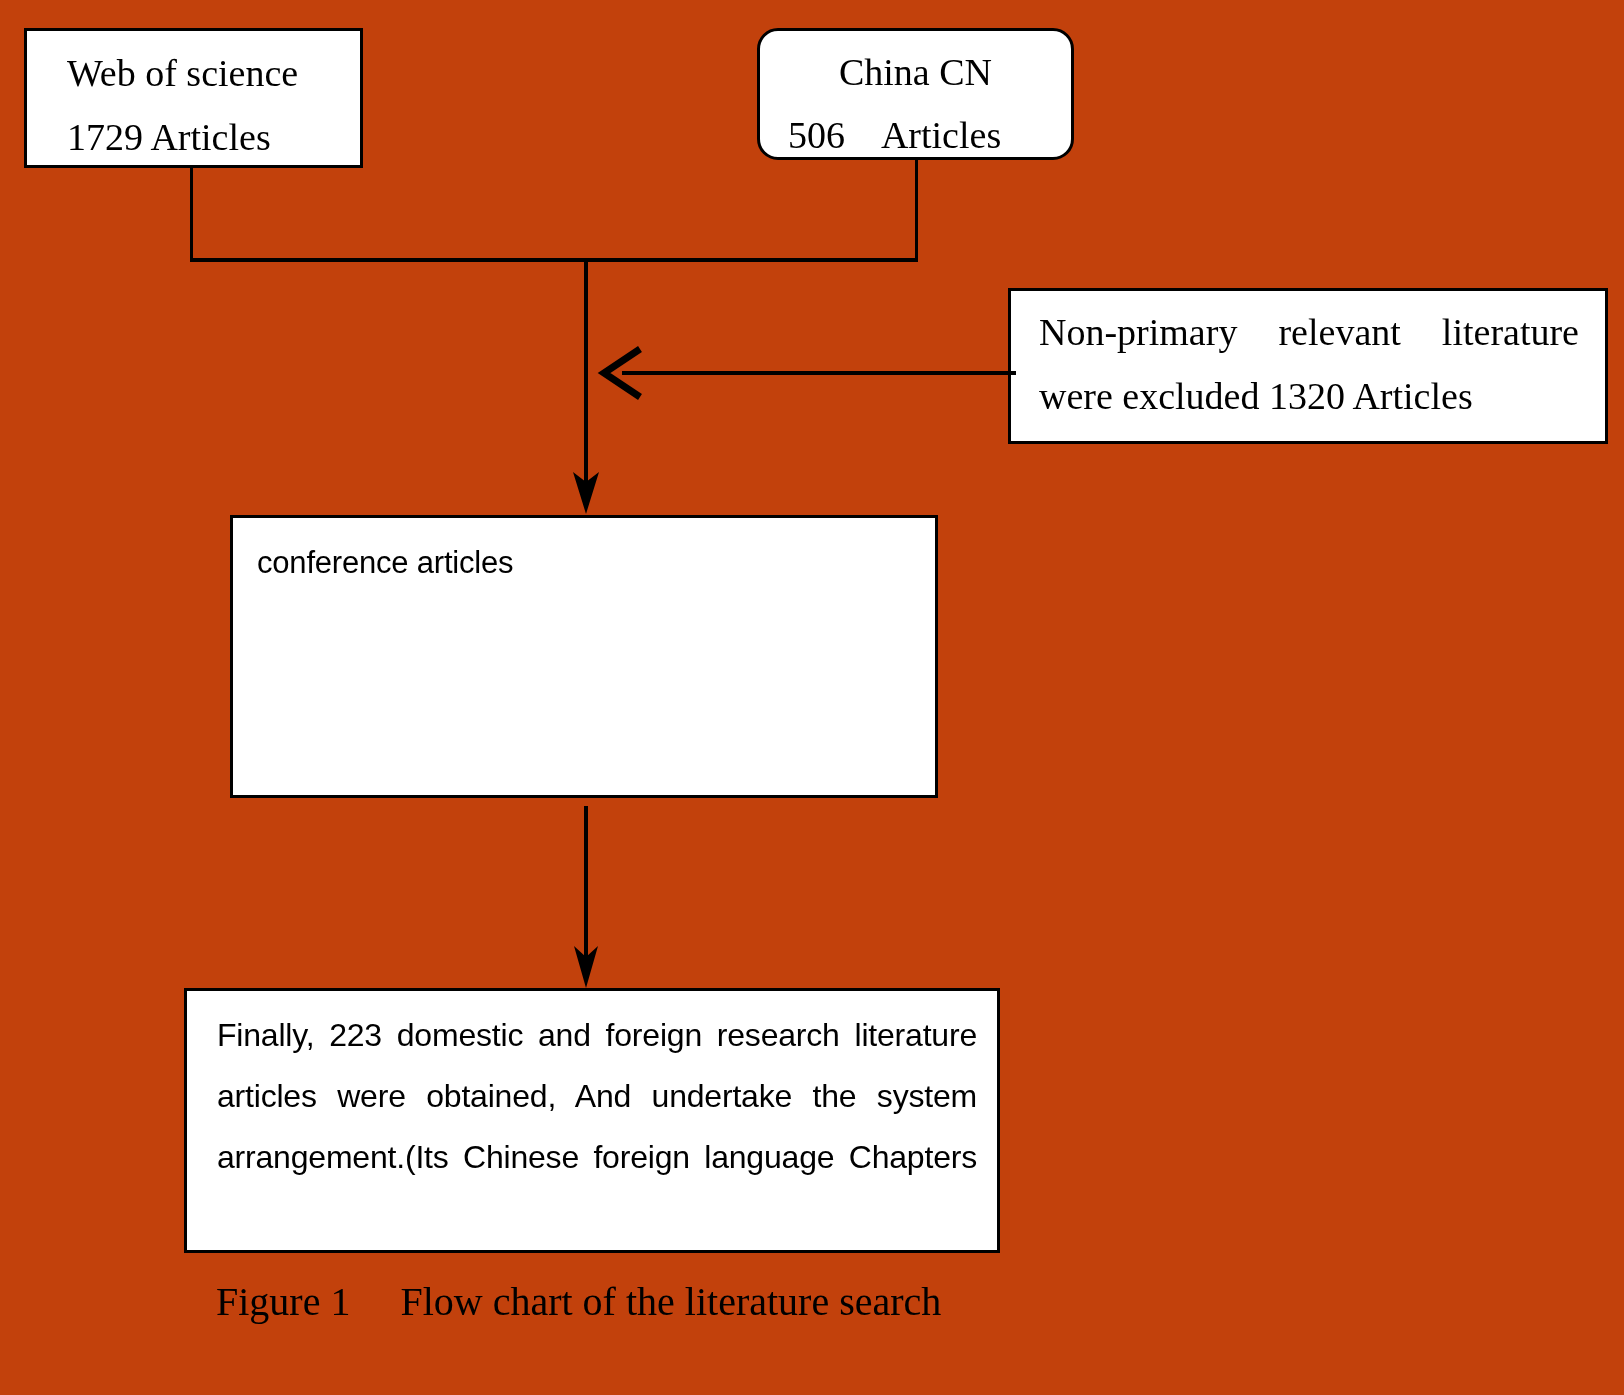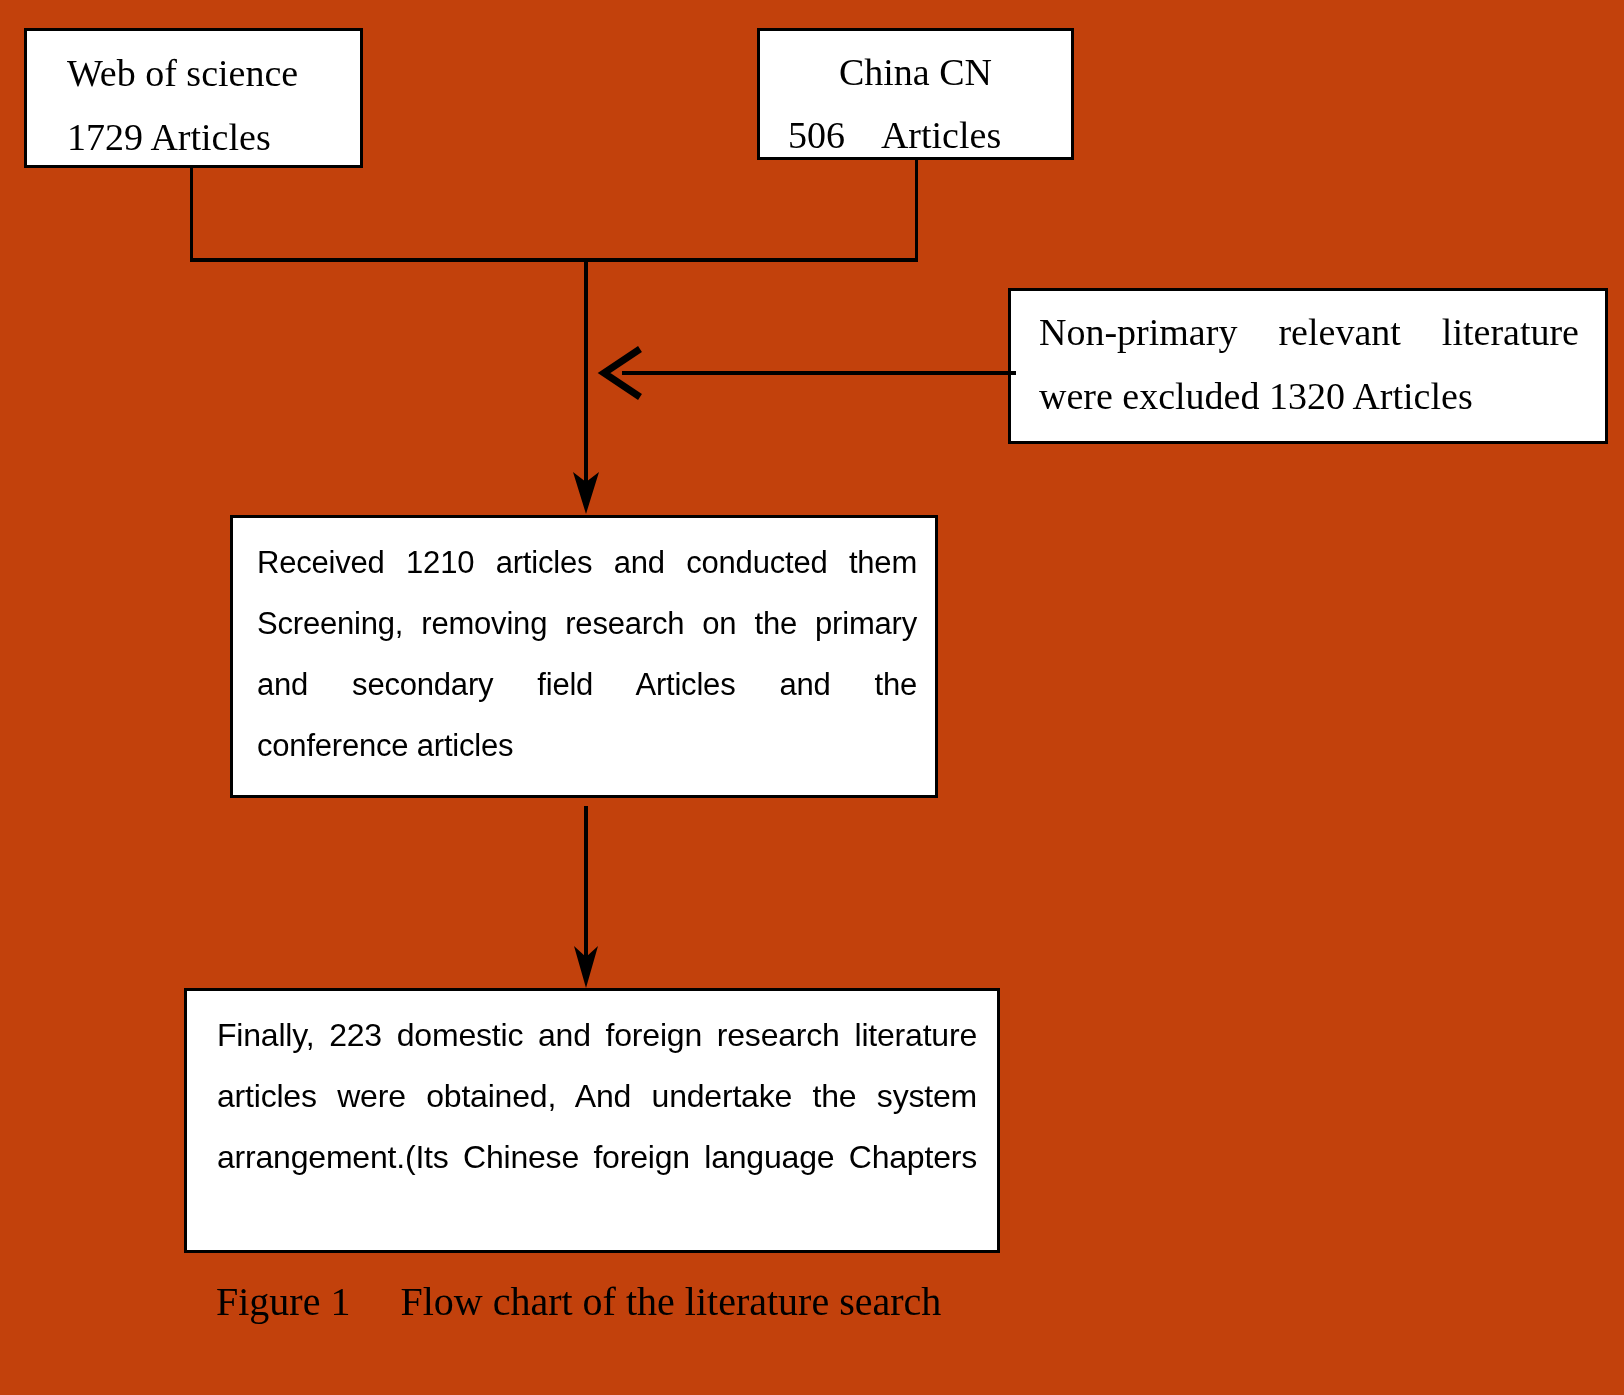--- a/index.html
+++ b/index.html
@@ -33,21 +33,21 @@
     white-space: pre;
     color: #000;
   }
 
   
   #box-wos { left: 24px; top: 28px; width: 339px; height: 140px; }
   #box-wos .line-1 { position: absolute; left: 40px; top: 23px; }
   #box-wos .line-2 { position: absolute; left: 40px; top: 87px; }
 
   
-  #box-cn { left: 757px; top: 28px; width: 317px; height: 132px; }
+  #box-cn { left: 757px; top: 28px; width: 317px; height: 132px; border-radius: 21px; }
   #box-cn .line-1 { position: absolute; left: 0; top: 22px; width: 100%; text-align: center; }
   #box-cn .line-2 { position: absolute; left: 28px; top: 85px; }
 
   
   #box-excluded { left: 1008px; top: 288px; width: 600px; height: 156px; }
   #box-excluded .line-1 {
     position: absolute; left: 28px; top: 22px; width: 540px;
     white-space: normal;
     text-align: justify;
     text-align-last: justify;
@@ -141,21 +141,20 @@
     <div class="line line-2">were excluded 1320 Articles</div>
   </div>
 
   <svg id="arrow-exclude" viewBox="0 0 420 56">
     <line x1="420" y1="28" x2="26" y2="28" stroke="#000000" stroke-width="4"></line>
     <polyline points="44,4 8,28 44,52" fill="none" stroke="#000000" stroke-width="7" stroke-linecap="butt" stroke-linejoin="miter"></polyline>
   </svg>
 
   <div class="box sans-box" id="box-screen">
     <div class="body">
-      <p class="just-all">Received 1210 articles and conducted them Screening, removing research on the primary and secondary field Articles and the</p>
       <p>conference articles</p>
     </div>
   </div>
 
   <svg id="arrow-second" viewBox="0 0 60 190">
     <line x1="30" y1="6" x2="30" y2="164" stroke="#000000" stroke-width="4"></line>
     <polygon points="30,188 18,146 30,157 42,146" fill="#000000"></polygon>
   </svg>
 
   <div class="box sans-box" id="box-final">

